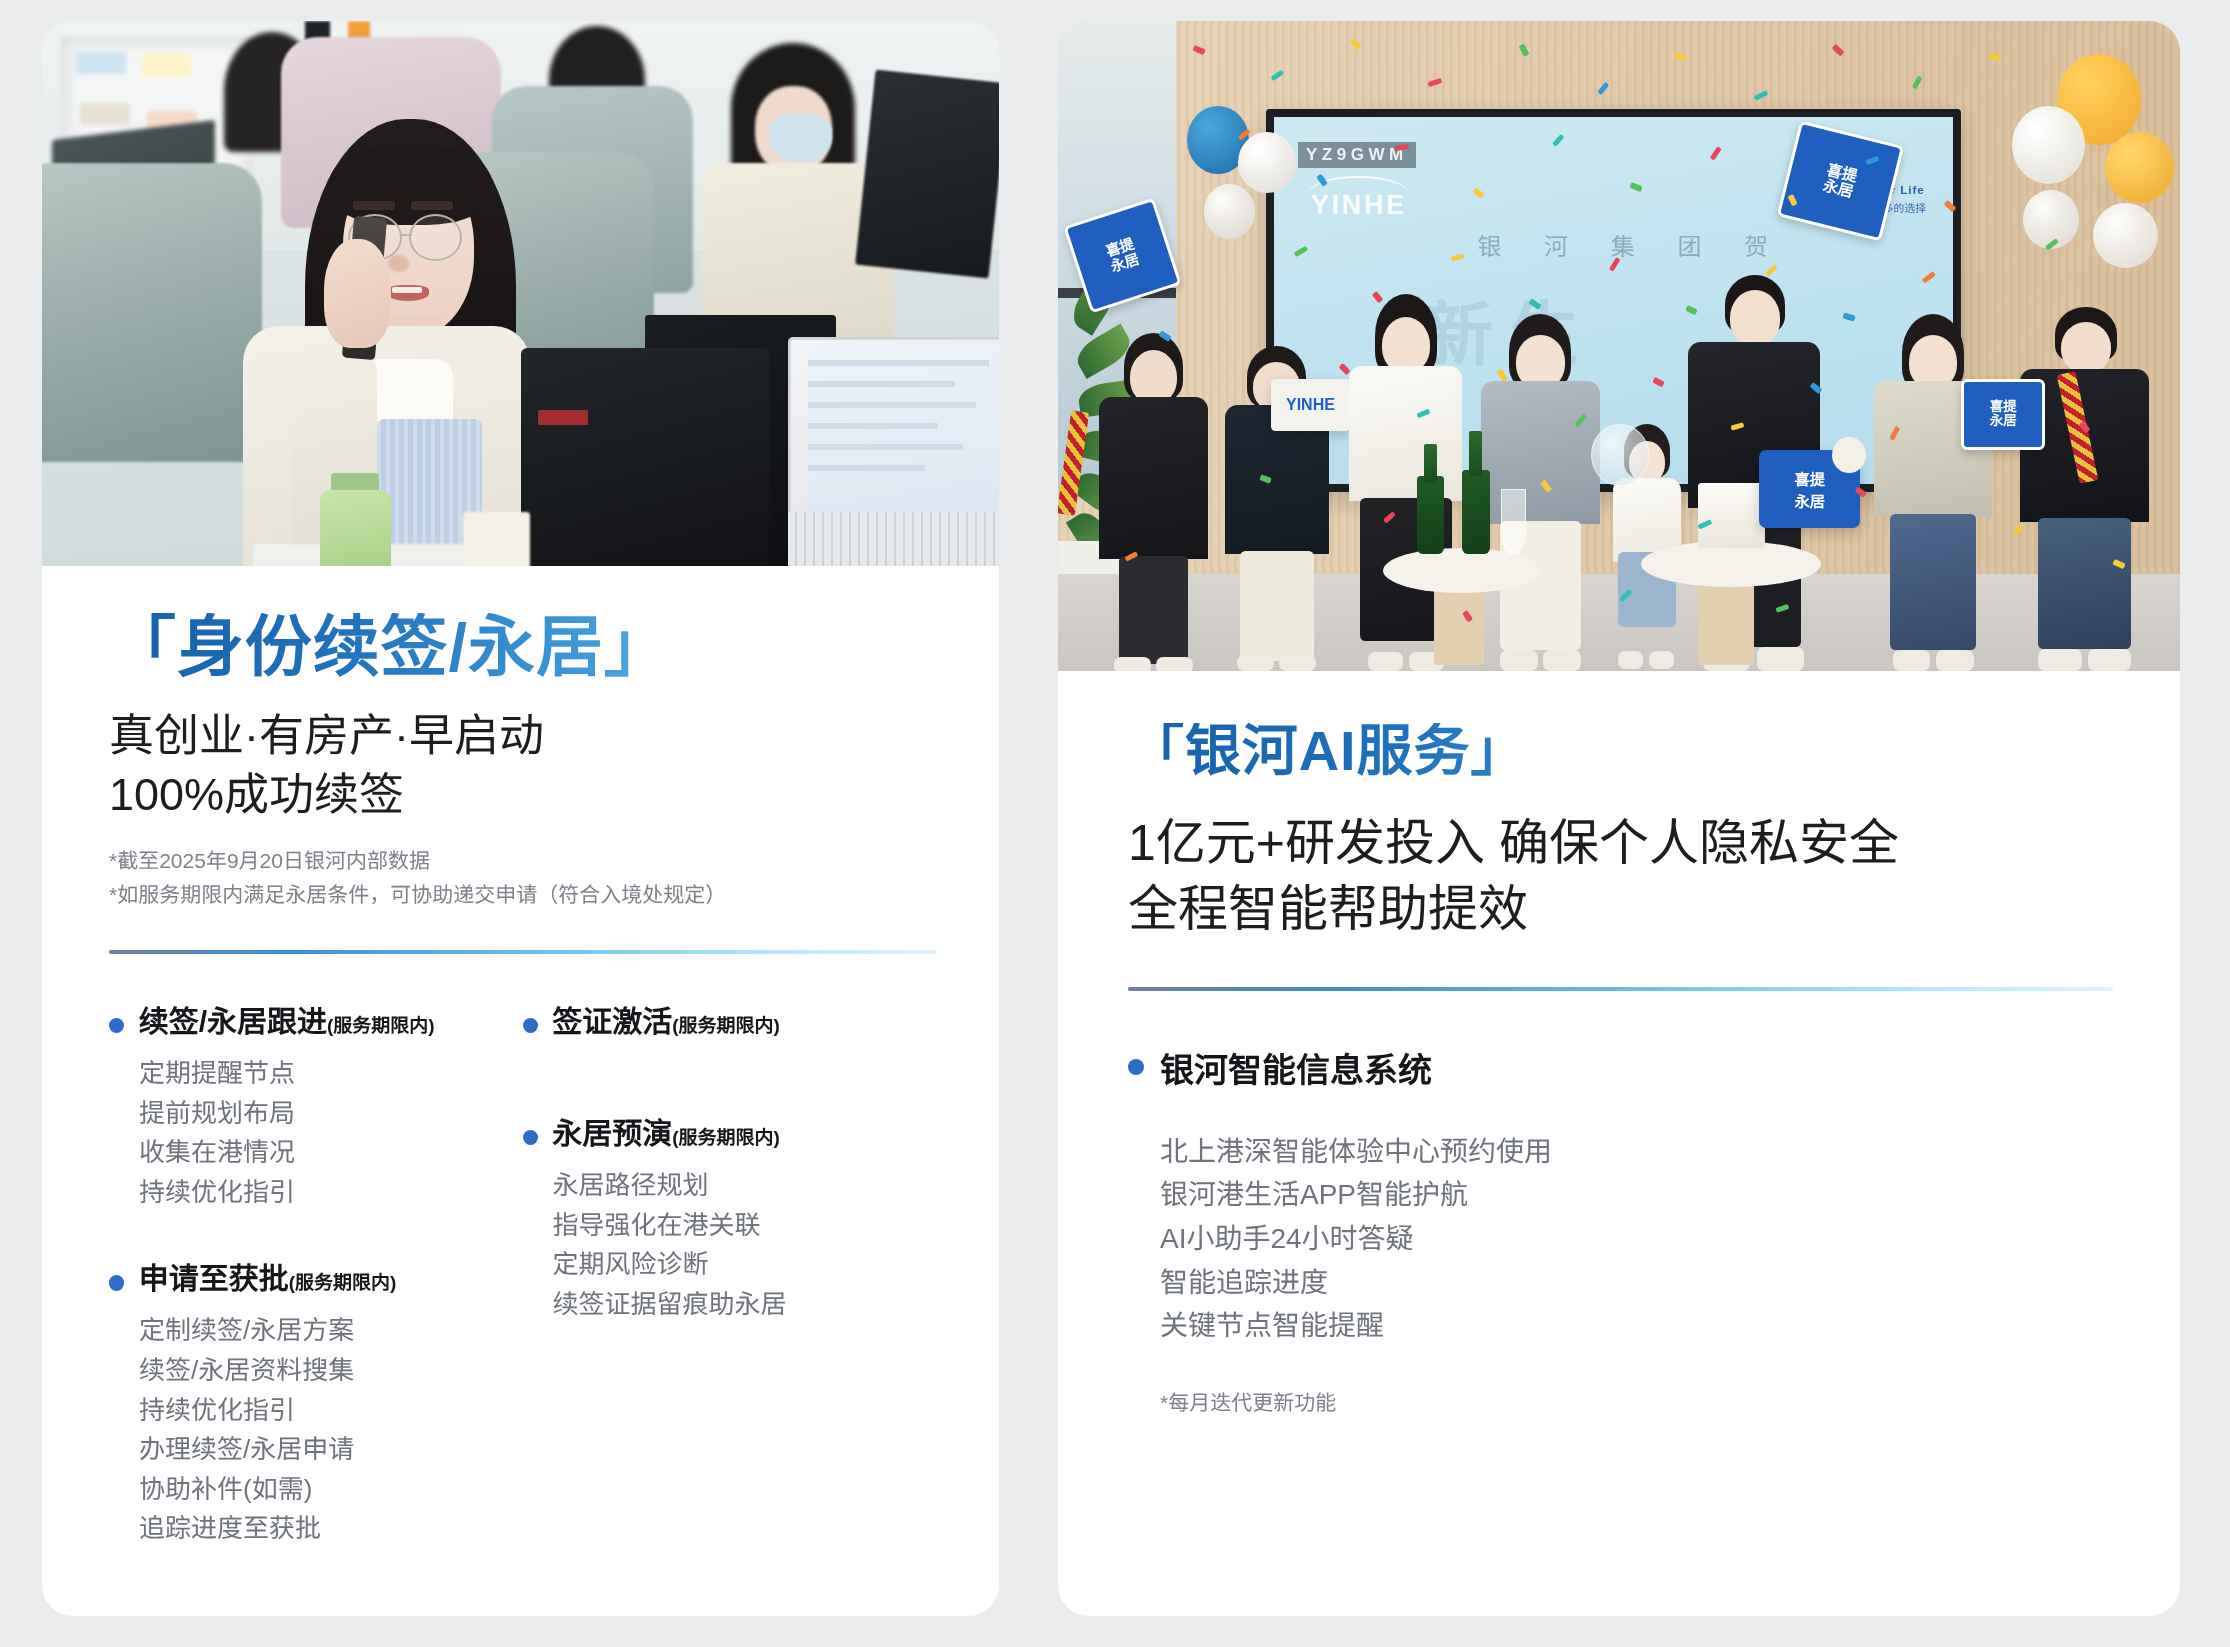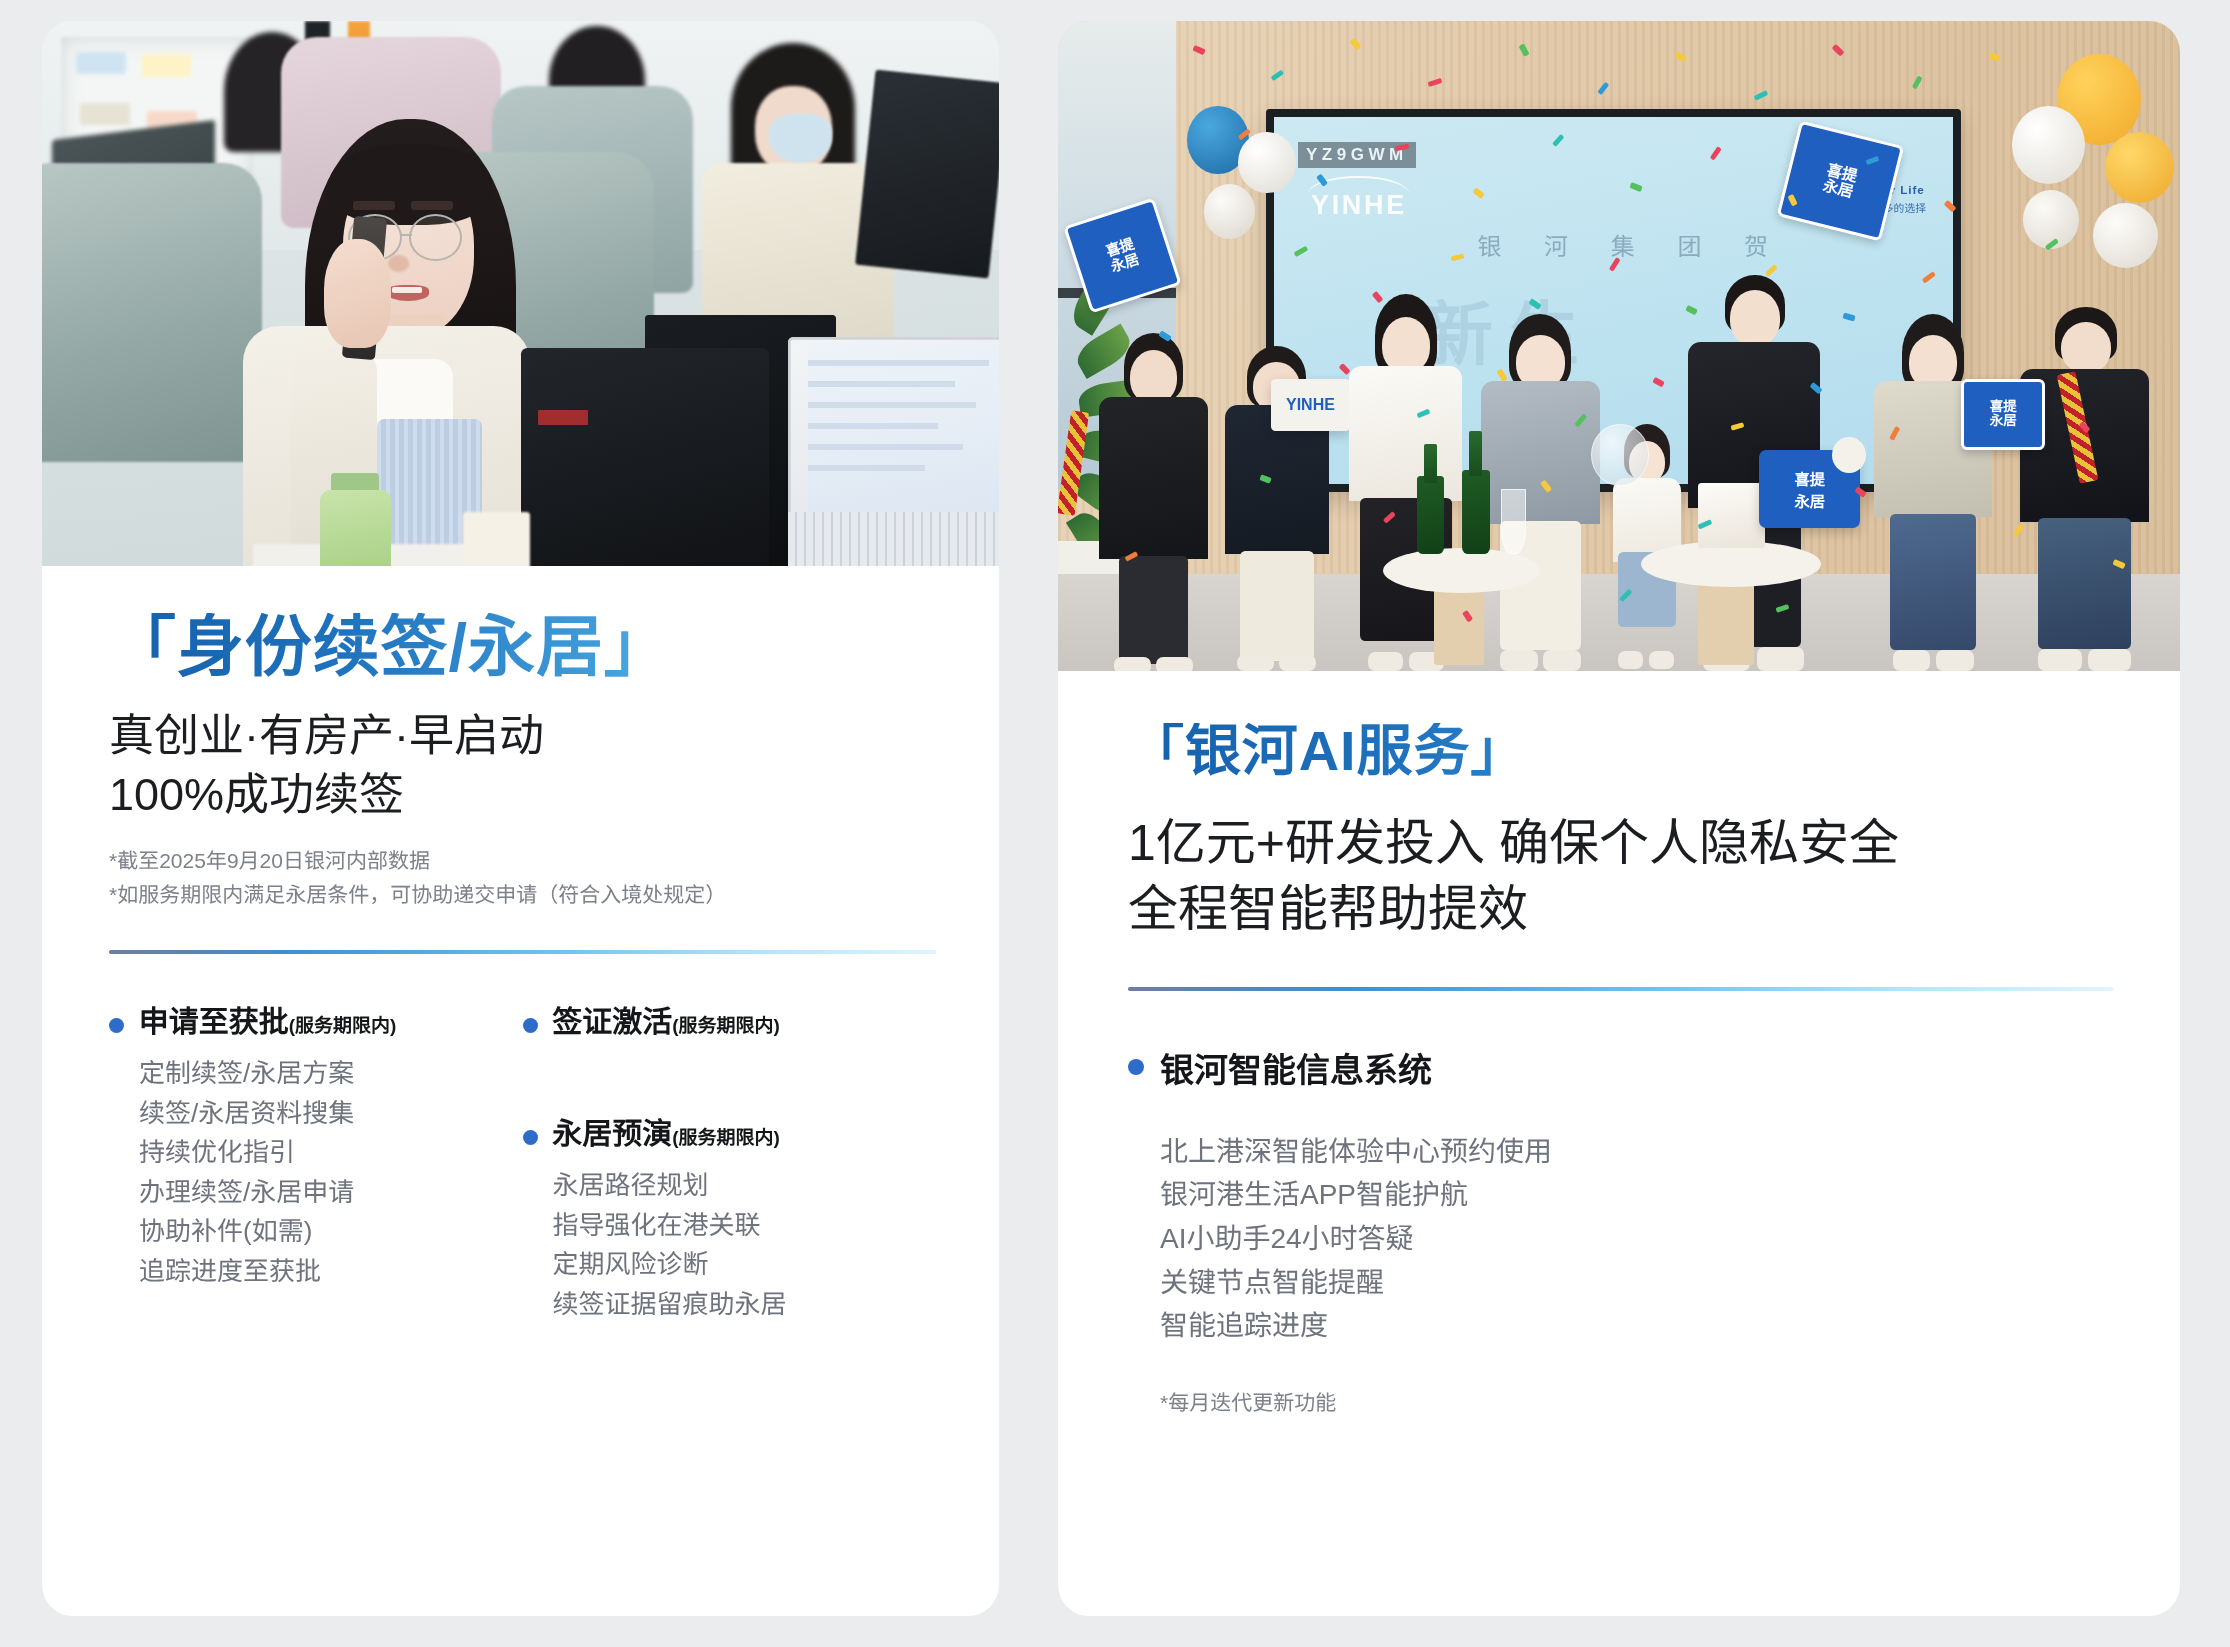--- a/index.html
+++ b/index.html
@@ -531,20 +531,32 @@
       <div class="footnotes">
         <div class="footnote">*截至2025年9月20日银河内部数据</div>
         <div class="footnote">*如服务期限内满足永居条件，可协助递交申请（符合入境处规定）</div>
       </div>
 
       <div class="divider divider-left"></div>
 
       <div class="cols">
 
         <div class="col">
+          <div class="group">
+            <div class="g-title">
+              <span class="bullet"></span>
+              <span class="g-title-text"><span>续签/永居跟进</span><span class="g-title-note">(服务期限内)</span></span>
+            </div>
+            <div class="g-items">
+              <div class="g-item">定期提醒节点</div>
+              <div class="g-item">提前规划布局</div>
+              <div class="g-item">收集在港情况</div>
+              <div class="g-item">持续优化指引</div>
+            </div>
+          </div>
 
           <div class="group">
             <div class="g-title">
               <span class="bullet"></span>
               <span class="g-title-text"><span>申请至获批</span><span class="g-title-note">(服务期限内)</span></span>
             </div>
             <div class="g-items">
               <div class="g-item">定制续签/永居方案</div>
               <div class="g-item">续签/永居资料搜集</div>
               <div class="g-item">持续优化指引</div>
@@ -786,22 +798,22 @@
             <span class="bullet-r"></span>
             <span class="g-title-text-r">银河智能信息系统</span>
           </div>
         </div>
 
         <div class="group-r">
           <div class="g-items-r">
             <div class="g-item-r">北上港深智能体验中心预约使用</div>
             <div class="g-item-r">银河港生活APP智能护航</div>
             <div class="g-item-r">AI小助手24小时答疑</div>
+            <div class="g-item-r">智能追踪进度</div>
             <div class="g-item-r">关键节点智能提醒</div>
-            <div class="g-item-r">智能追踪进度</div>
           </div>
         </div>
 
         <div class="footnote-tail" style="padding-left:32px;">*每月迭代更新功能</div>
       </div>
     </div>
   </div>
 
 </div>
 

